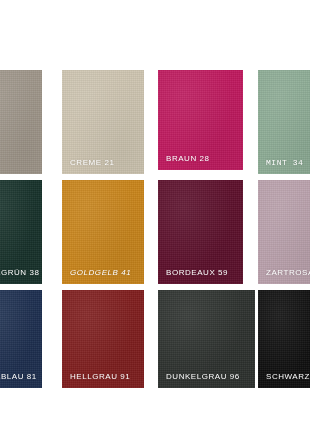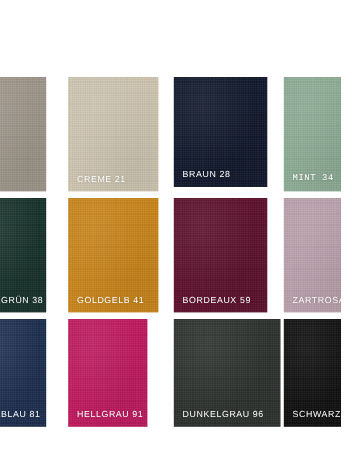--- a/index.html
+++ b/index.html
@@ -71,42 +71,42 @@
   }
 </style>
 </head>
 <body style="background: rgb(255, 255, 255);">
 
 <div id="swatch-grid">
     <div class="swatch" style="left: -18px; top: 70px; width: 60px; height: 104px; background: rgb(158, 149, 137);"></div>
     <div class="swatch" style="left: 62px; top: 70px; width: 82px; height: 104px; background: rgb(205, 196, 176);">
       <span class="swatch-label" style="color: rgb(255, 255, 255);">CREME 21</span>
     </div>
-    <div class="swatch" style="left: 158px; top: 70px; width: 85px; height: 100px; background: #0f172a;">
+    <div class="swatch" style="left: 158px; top: 70px; width: 85px; height: 100px; background: #be185d;">
       <span class="swatch-label" style="color: rgb(255, 255, 255);">BRAUN 28</span>
     </div>
     <div class="swatch" style="left: 258px; top: 70px; width: 70px; height: 104px; background: rgb(140, 171, 148);">
       <span class="swatch-label" style="color: rgb(255, 255, 255); font-family: Liberation Mono, monospace;">MINT 34</span>
     </div>
     <div class="swatch" style="left: -18px; top: 180px; width: 60px; height: 104px; background: rgb(22, 49, 42);">
       <span class="swatch-label" style="color: rgb(255, 255, 255);">ELGRÜN 38</span>
     </div>
-    <div class="swatch" style="left: 62px; top: 180px; width: 82px; height: 104px; background: rgb(200, 132, 26);">
+    <div class="swatch" style="left: 62px; top: 180px; width: 82px; height: 104px; background: rgb(200, 132, 26); font-style: italic;">
       <span class="swatch-label" style="color: rgb(255, 255, 255);">GOLDGELB 41</span>
     </div>
     <div class="swatch" style="left: 158px; top: 180px; width: 85px; height: 104px; background: rgb(92, 15, 43);">
       <span class="swatch-label" style="color: rgb(255, 255, 255); text-align: right;">BORDEAUX 59</span>
     </div>
     <div class="swatch" style="left: 258px; top: 180px; width: 70px; height: 104px; background: rgb(185, 160, 171);">
       <span class="swatch-label" style="color: rgb(255, 255, 255);">ZARTROSA 6</span>
     </div>
     <div class="swatch" style="left: -18px; top: 290px; width: 60px; height: 98px; background: rgb(28, 46, 79);">
       <span class="swatch-label" style="color: rgb(255, 255, 255);">ELBLAU 81</span>
     </div>
-    <div class="swatch" style="left: 62px; top: 290px; width: 72px; height: 98px; background: #be185d;">
+    <div class="swatch" style="left: 62px; top: 290px; width: 82px; height: 98px; background: #7f1d1d;">
       <span class="swatch-label" style="color: rgb(255, 255, 255);">HELLGRAU 91</span>
     </div>
     <div class="swatch" style="left: 158px; top: 290px; width: 97px; height: 98px; background: rgb(45, 49, 46);">
       <span class="swatch-label" style="color: rgb(255, 255, 255);">DUNKELGRAU 96</span>
     </div>
     <div class="swatch" style="left: 258px; top: 290px; width: 70px; height: 98px; background: rgb(14, 14, 14);">
       <span class="swatch-label" style="color: rgb(255, 255, 255);">SCHWARZ 1</span>
     </div>
   </div>
 

